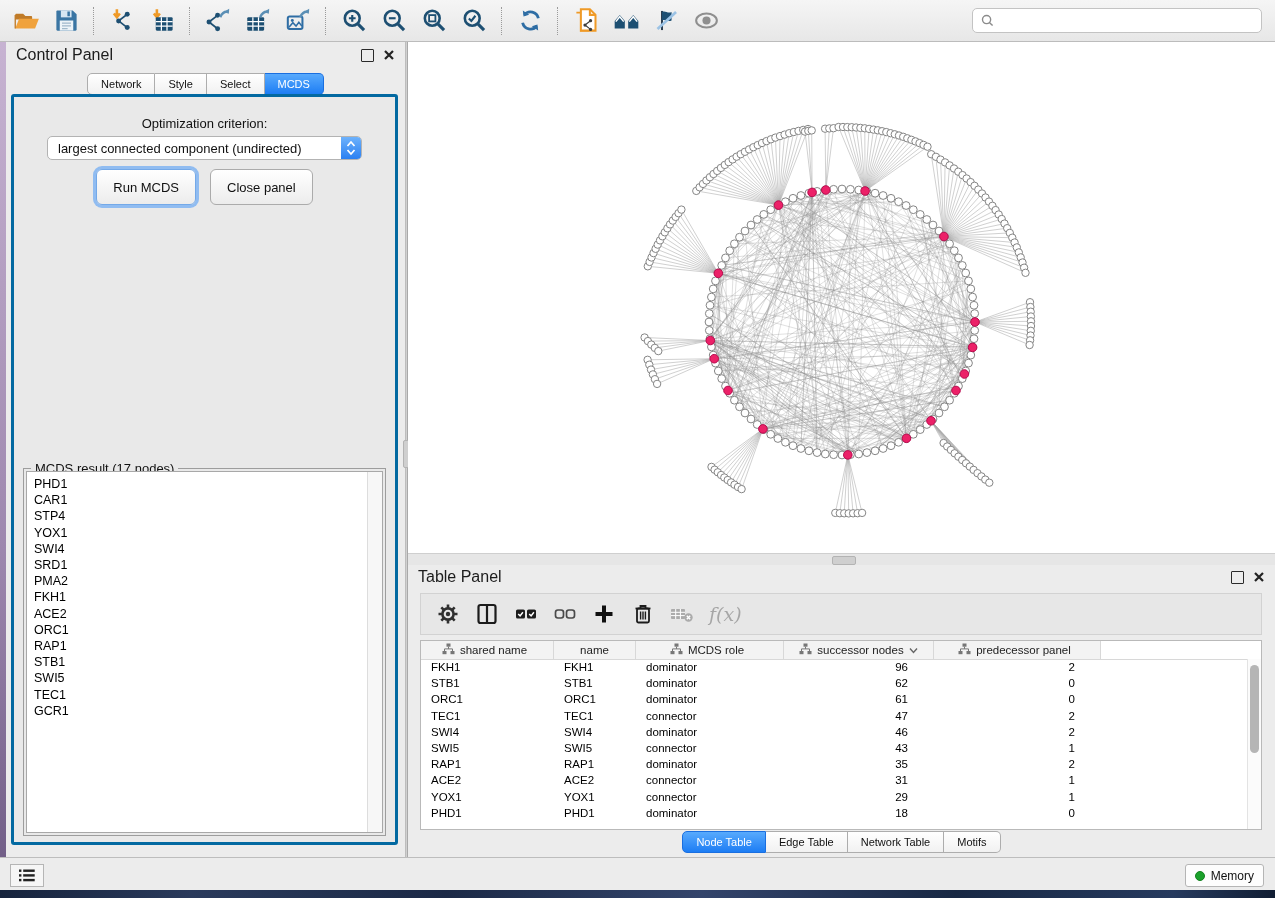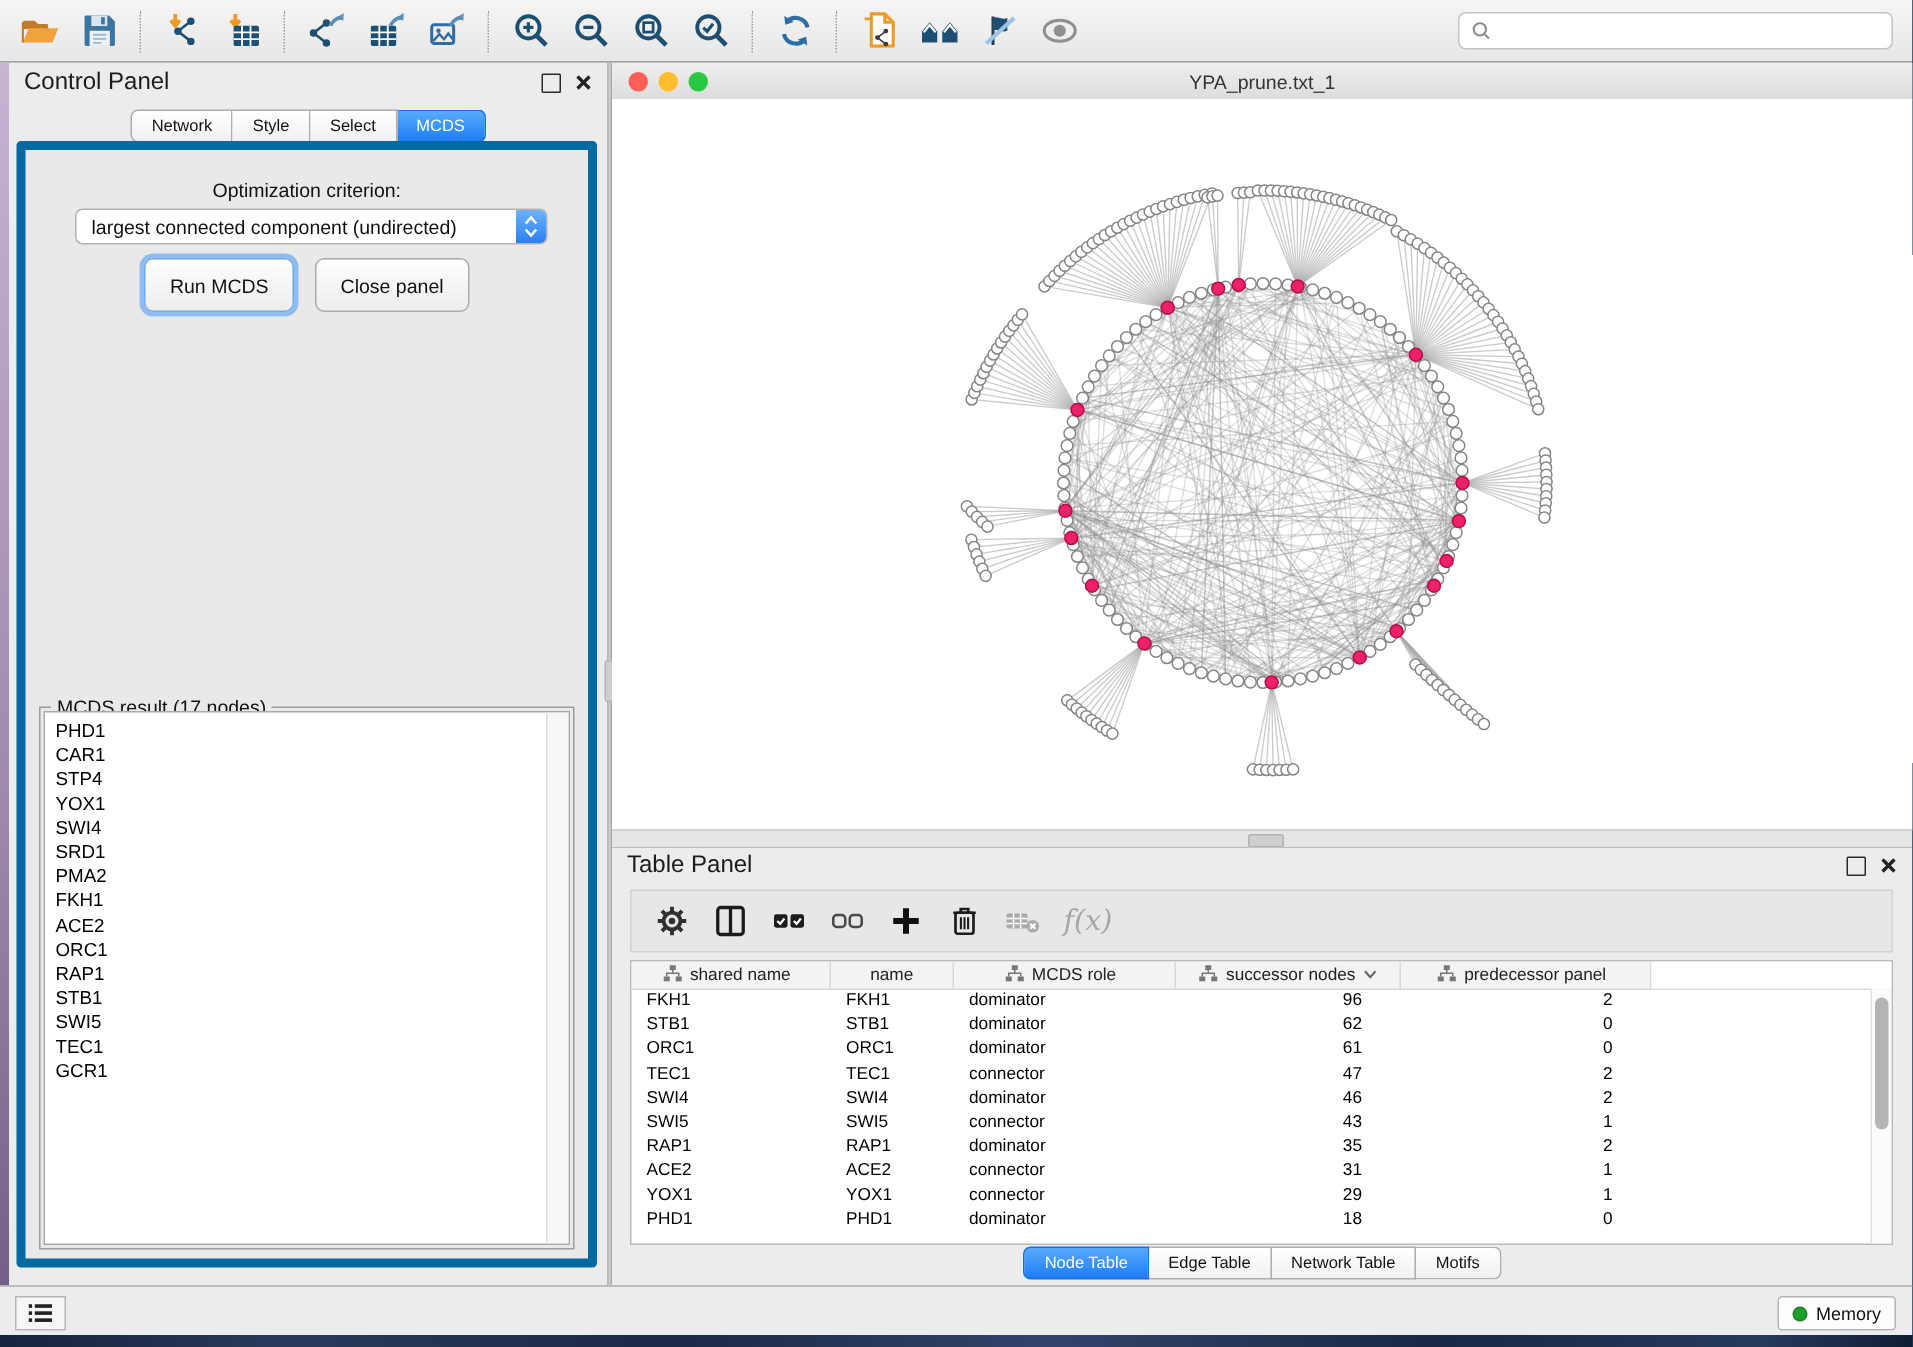--- a/index.html
+++ b/index.html
@@ -28,21 +28,21 @@
   .win-float{width:11px;height:11px;border:1.6px solid #2a2a2a;border-radius:1px;}
 
   
   .control-panel{left:6px;top:42px;width:399px;height:815px;background:#ececec;}
   .seg-bar{left:0;right:0;top:31px;display:flex;justify-content:center;}
   .seg{height:20px;padding:0 13px;font-size:11px;display:flex;align-items:center;
        background:linear-gradient(#ffffff,#f1f1f1);border:1px solid #adadad;border-left:none;color:#111;}
   .seg:first-child{border-left:1px solid #adadad;border-radius:5px 0 0 5px;}
   .seg:last-child{border-radius:0 5px 5px 0;}
   .seg.active{background:linear-gradient(#58aafd,#1d7df4);color:#fff;border-color:#1a6fe0;}
-  .tab-pane{left:5px;right:7px;top:52px;bottom:12px;background:#e9e9e9;border:6px solid #0369a1;border-radius:3px;}
+  .tab-pane{left:5px;right:7px;top:52px;bottom:12px;background:#e9e9e9;border:3px solid #0369a1;border-radius:3px;}
   .opt-label{left:0;right:0;top:19px;text-align:center;font-size:13px;color:#111;}
   .dropdown{left:33px;top:39px;width:315px;height:24px;background:#fff;border:1px solid #b3b3b3;
             border-radius:5px;display:flex;align-items:center;overflow:hidden;box-sizing:border-box;}
   .dropdown-text{flex:1;padding-left:10px;font-size:13px;white-space:nowrap;color:#111;}
   .dropdown-stepper{width:20px;align-self:stretch;background:linear-gradient(#6db2fc,#2a80f2);
             display:flex;align-items:center;justify-content:center;}
   .btn-row{left:0;right:0;top:72px;display:flex;justify-content:center;gap:14px;}
   .btn{background:linear-gradient(#ffffff,#ececec);border:1px solid #ababab;border-radius:6px;
        font-size:13px;height:36px;padding:0 16px;display:flex;align-items:center;color:#111;}
   .btn.focused{box-shadow:0 0 0 3px rgba(106,168,243,.7);border-color:#74a9e8;}
@@ -319,28 +319,20 @@
       </div>
     </div>
   </div>
 </div>
 
 <div class="abs v-splitter">
     <div class="v-handle"></div>
   </div>
 
 <div class="abs network-window">
-  <div class="net-titlebar">
-    <div class="traffic" id="traffic">
-        <span class="light" style="background: rgb(255, 95, 87);"></span>
-        <span class="light" style="background: rgb(254, 188, 46);"></span>
-        <span class="light" style="background: rgb(40, 200, 64);"></span>
-      </div>
-    <span class="net-title">YPA_prune.txt_1</span>
-  </div>
   <div class="net-canvas" id="net-canvas"><svg width="867" height="487" viewBox="0 0 867 487">
 <g stroke="#8d8d8d" stroke-opacity="0.3" stroke-width="0.9">
           <line x1="310.3" y1="207.3" x2="326.4" y2="177.8"></line>
           <line x1="310.3" y1="207.3" x2="536.5" y2="171.2"></line>
           <line x1="310.3" y1="207.3" x2="313.7" y2="199.4"></line>
           <line x1="310.3" y1="207.3" x2="303.4" y2="280.9"></line>
           <line x1="310.3" y1="207.3" x2="313.7" y2="312.6"></line>
           <line x1="310.3" y1="207.3" x2="566.7" y2="264.4"></line>
           <line x1="310.3" y1="207.3" x2="362.7" y2="143.7"></line>
           <line x1="310.3" y1="207.3" x2="531.0" y2="165.0"></line>

